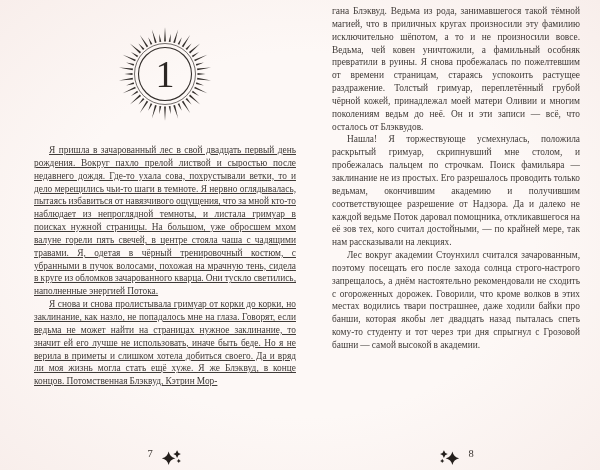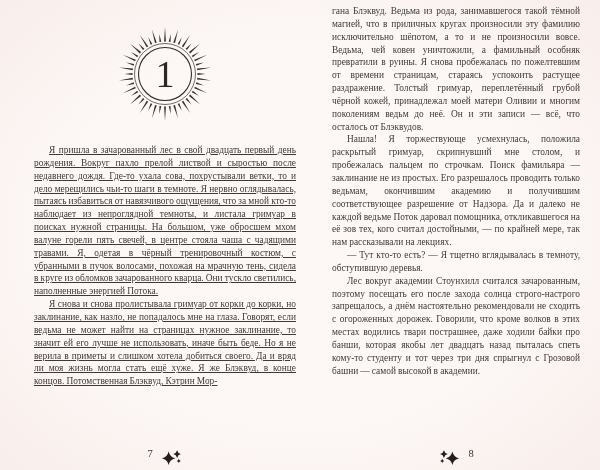--- a/index.html
+++ b/index.html
@@ -117,21 +117,20 @@
         <path d="M 19 1.5 Q 19.81 5.19 23.5 6 Q 19.81 6.81 19 10.5 Q 18.19 6.81 14.5 6 Q 18.19 5.19 19 1.5 Z"></path>
         <path d="M 21 11.5 Q 21.45 13.55 23.5 14 Q 21.45 14.45 21 16.5 Q 20.55 14.45 18.5 14 Q 20.55 13.55 21 11.5 Z"></path>
       </svg>
     </div>
   </div>
 
   <div class="page page-right">
     <div class="text-block">
       <p class="cont">гана Блэквуд. Ведьма из рода, занимавшегося такой тёмной магией, что в приличных кругах произносили эту фамилию исключительно шёпотом, а то и не произносили вовсе. Ведьма, чей ковен уничтожили, а фамильный особняк превратили в руины. Я снова пробежалась по пожелтевшим от времени страницам, стараясь успокоить растущее раздражение. Толстый гримуар, переплетённый грубой чёрной кожей, принадлежал моей матери Оливии и многим поколениям ведьм до неё. Он и эти записи — всё, что осталось от Блэквудов.</p>
       <p>Нашла! Я торжествующе усмехнулась, положила раскрытый гримуар, скрипнувший мне столом, и пробежалась пальцем по строчкам. Поиск фамильяра — заклинание не из простых. Его разрешалось проводить только ведьмам, окончившим академию и получившим соответствующее разрешение от Надзора. Да и далеко не каждой ведьме Поток даровал помощника, откликавшегося на её зов тех, кого считал достойными, — по крайней мере, так нам рассказывали на лекциях.</p>
-      <p>— Тут кто-то есть? — Я тщетно вглядывалась в темноту, обступившую деревья.</p>
       <p>Лес вокруг академии Стоунхилл считался зачарованным, поэтому посещать его после захода солнца строго-настрого запрещалось, а днём настоятельно рекомендовали не сходить с огороженных дорожек. Говорили, что кроме волков в этих местах водились твари пострашнее, даже ходили байки про банши, которая якобы лет двадцать назад пыталась спеть кому-то студенту и тот через три дня спрыгнул с Грозовой башни — самой высокой в академии.</p>
     </div>
     <div class="page-footer">
       <svg class="sparkle mirror" viewBox="0 0 26 20">
         <path d="M 9 3 Q 10.44 9.56 17 11 Q 10.44 12.44 9 19 Q 7.56 12.44 1 11 Q 7.56 9.56 9 3 Z"></path>
         <path d="M 19 1.5 Q 19.81 5.19 23.5 6 Q 19.81 6.81 19 10.5 Q 18.19 6.81 14.5 6 Q 18.19 5.19 19 1.5 Z"></path>
         <path d="M 21 11.5 Q 21.45 13.55 23.5 14 Q 21.45 14.45 21 16.5 Q 20.55 14.45 18.5 14 Q 20.55 13.55 21 11.5 Z"></path>
       </svg>
       <span>8</span>
     </div>

